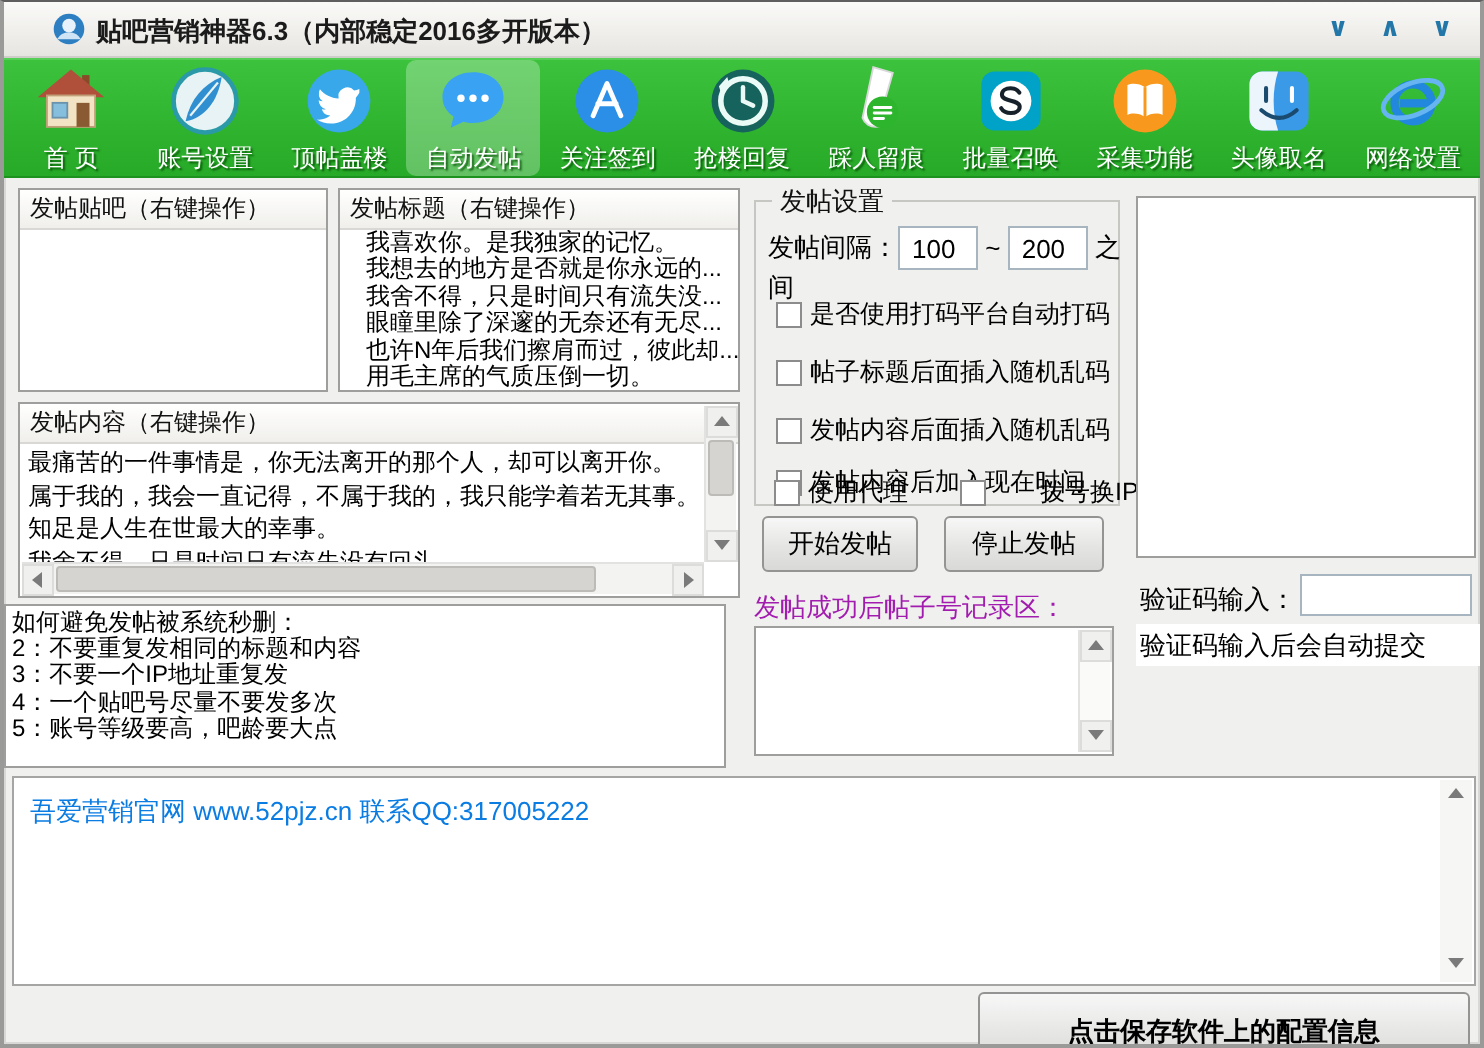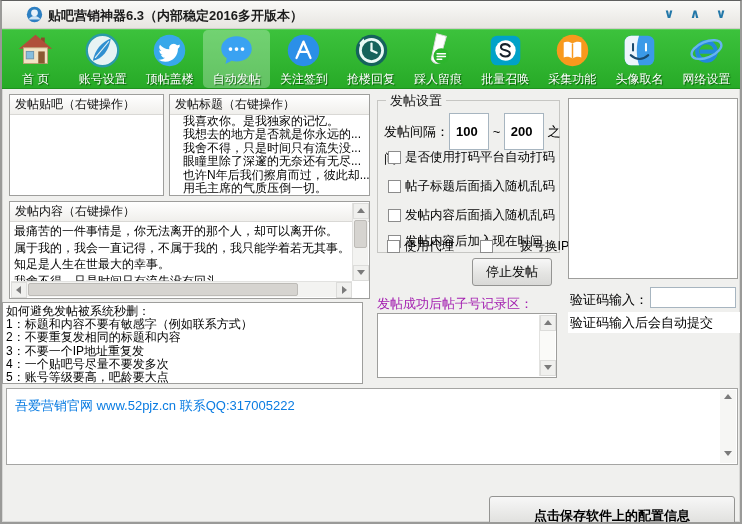--- a/index.html
+++ b/index.html
@@ -101,24 +101,23 @@
     position: absolute; left: 375px; top: 99px; width: 183px; height: 153px;
     border: 1px solid #c6c6c3;
   }
   .legend {
     position: absolute; left: 8px; top: -9px; padding: 0 4px;
     background: #f0f0ee; font-size: 13px; color: #111;
   }
   .interval-row { position: absolute; left: 6px; top: 12px; width: 100%; font-size: 13px; color:#000; }
   .interval-row .lbl { vertical-align: middle; }
   .num-input {
-    width: 40px; height: 37px; border: 1px solid #a7b5c0; background: #fff;
+    width: 40px; height: 22px; border: 1px solid #a7b5c0; background: #fff;
     font-size: 13px; padding: 0 6px; vertical-align: middle;
     font-family: "Liberation Sans", "DejaVu Sans", sans-serif;
-    font-weight: bold;
   }
   .cb-row { position: absolute; left: 10px; font-size: 12.5px; color: #000; display: flex; align-items: center; white-space: nowrap; }
   .checkbox {
     display: inline-block; width: 13px; height: 13px; background: #fff;
     border: 1px solid #8c8c8c; margin-right: 4px; flex: 0 0 auto; cursor: pointer;
   }
   .cb-1 { top: 48px; } .cb-2 { top: 77px; } .cb-3 { top: 106px; } .cb-4 { top: 132px; }
   .cb-proxy { position:absolute; left: 10px; top: 139px; }
   .cb-dial  { position:absolute; left: 103px; top: 139px; }
 
@@ -149,21 +148,21 @@
     font-family: "Liberation Sans", "DejaVu Sans", sans-serif;
   }
   .captcha-hint {
     position: absolute; left: 566px; top: 311px; width: 172px; height: 21px;
     background: #fff; font-size: 13px; color: #000; line-height: 21px; padding-left: 2px;
     white-space: nowrap;
   }
 
   
   .log-box {
-    position: absolute; left: 4px; top: 387px; width: 732px; height: 77px;
+    position: absolute; left: 4px; top: 387px; width: 732px; height: 105px;
     background: #fff; border: 1px solid #a5a5a3;
   }
   .log-text { position: absolute; left: 8px; top: 8px; font-size: 13px; color: #0a7ce2; white-space: nowrap; }
   .log-vsb { position: absolute; top: 1px; right: 1px; bottom: 1px; width: 16px; background: #f6f6f4; }
 
   .footer-btn { position: absolute; left: 487px; top: 495px; width: 246px; height: 40px; font-weight: bold; }
 </style>
 </head>
 <body>
 
@@ -360,21 +359,20 @@
       <div class="hsb-thumb"></div>
       <div class="sb-btn right">
           <div class="tri-right"></div>
         </div>
     </div>
   </div>
 
   <div class="pane pane-tips">
     <div class="tips-body">
       <div class="tips-line">如何避免发帖被系统秒删：</div>
-      <div class="tips-line">1：标题和内容不要有敏感字（例如联系方式）</div>
       <div class="tips-line">2：不要重复发相同的标题和内容</div>
       <div class="tips-line">3：不要一个IP地址重复发</div>
       <div class="tips-line">4：一个贴吧号尽量不要发多次</div>
       <div class="tips-line">5：账号等级要高，吧龄要大点</div>
     </div>
   </div>
 
   <div class="groupbox">
     <span class="legend">发帖设置</span>
 
@@ -405,20 +403,21 @@
 
   <div class="cb-row cb-proxy" style="top:237px;left:385px;">
     <span class="checkbox"></span>
     <span>使用代理</span>
   </div>
   <div class="cb-row cb-dial" style="top:237px;left:478px;gap:23px;">
     <span class="checkbox"></span>
     <span>拨号换IP</span>
   </div>
 
+  <button class="btn btn-start">开始发帖</button>
   <button class="btn btn-stop">停止发帖</button>
 
   <div class="record-label">发帖成功后帖子号记录区：</div>
   <div class="record-box">
     <span></span>
     <div class="vsb" style="background:#fafaf8;">
       <div class="sb-btn up">
           <div class="tri-up"></div>
         </div>
       <div class="sb-btn down">

